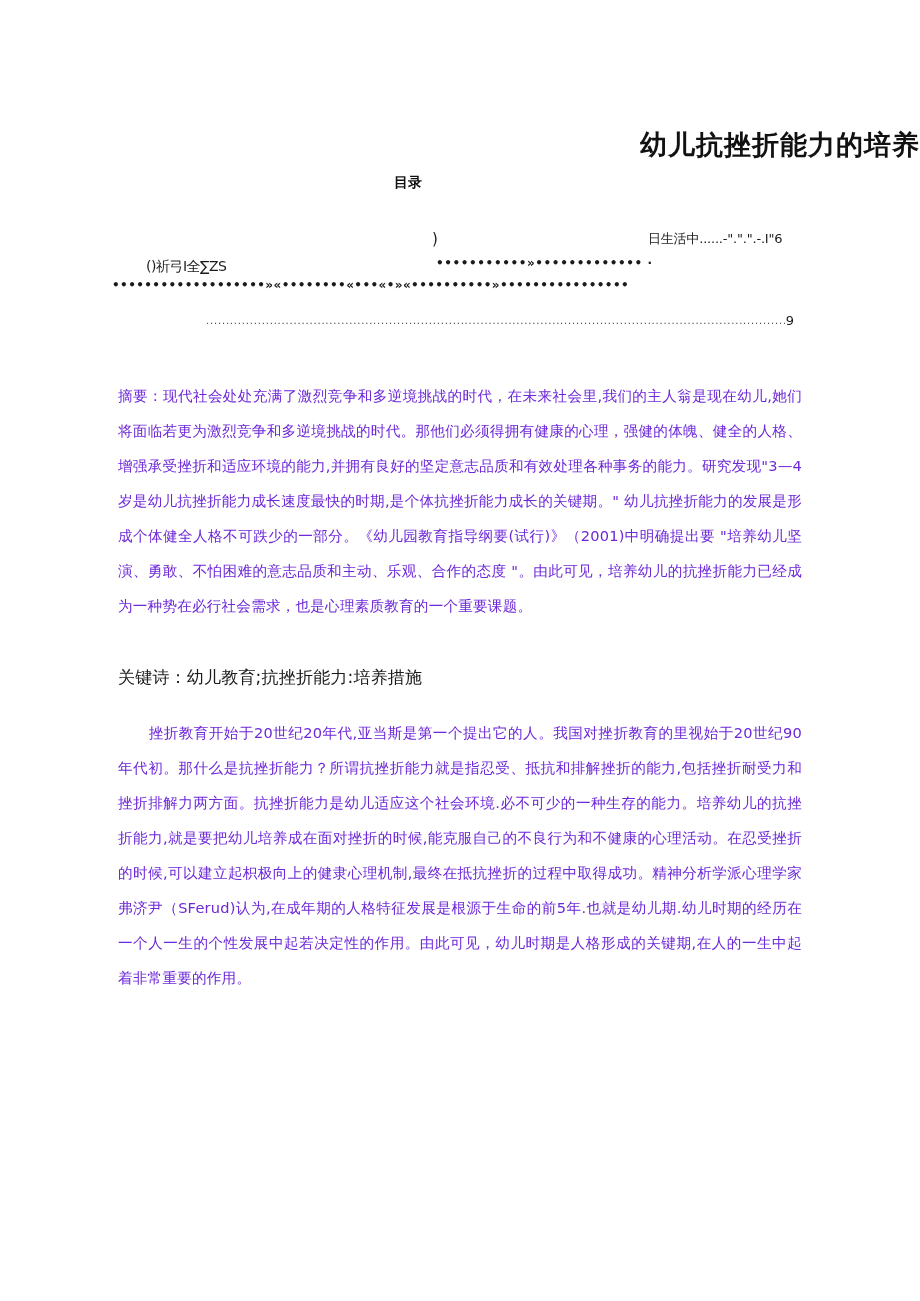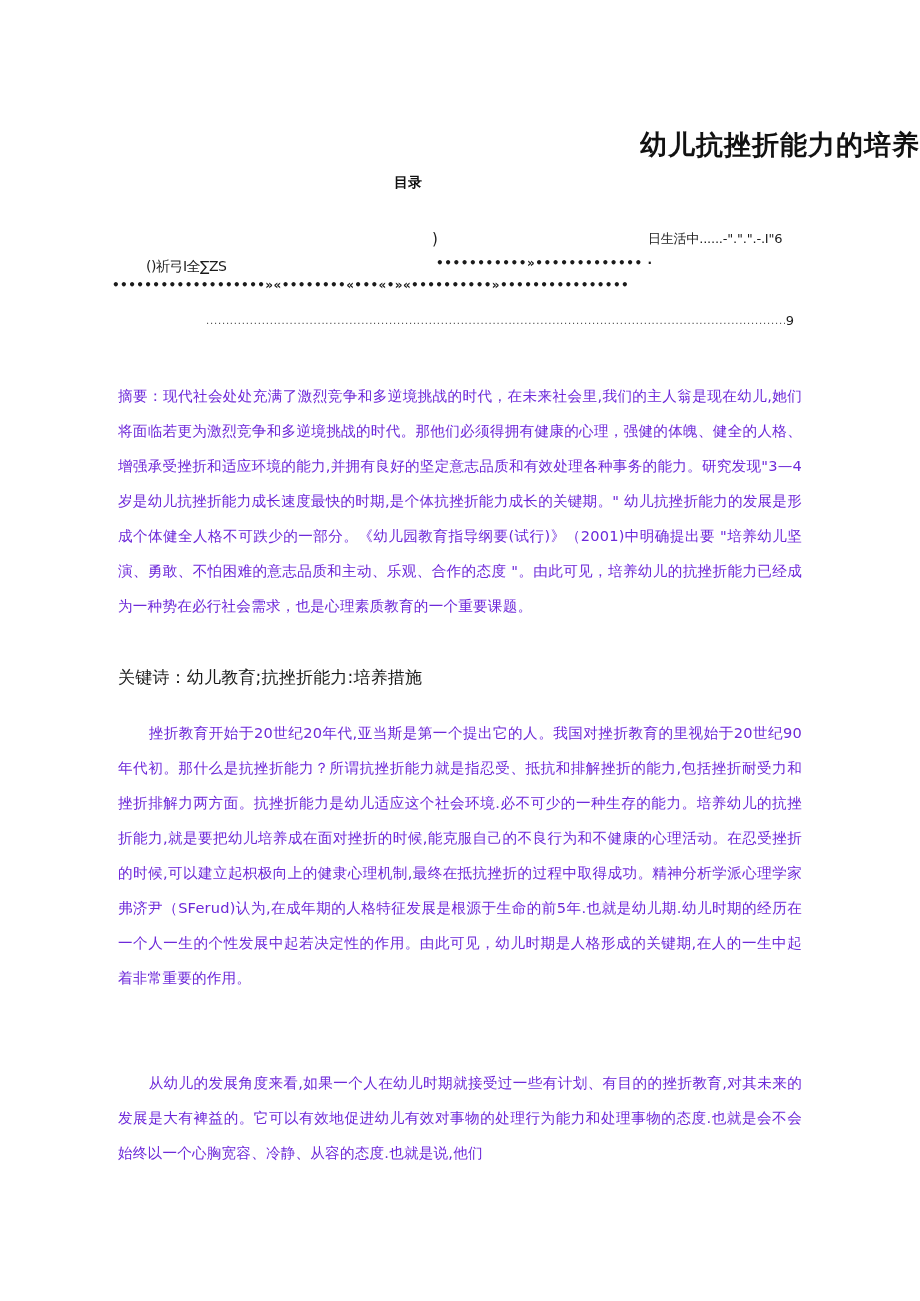--- a/index.html
+++ b/index.html
@@ -172,17 +172,14 @@
 
   <div class="body-block keywords-wrap">
     <p class="keywords">关键诗：幼儿教育;抗挫折能力:培养措施</p>
   </div>
 
   <div class="body-block intro-wrap">
     <p class="para indent">挫折教育开始于20世纪20年代,亚当斯是第一个提出它的人。我国对挫折教育的里视始于20世纪90年代初。那什么是抗挫折能力？所谓抗挫折能力就是指忍受、抵抗和排解挫折的能力,包括挫折耐受力和挫折排解力两方面。抗挫折能力是幼儿适应这个社会环境.必不可少的一种生存的能力。培养幼儿的抗挫折能力,就是要把幼儿培养成在面对挫折的时候,能克服自己的不良行为和不健康的心理活动。在忍受挫折的时候,可以建立起枳极向上的健隶心理机制,最终在抵抗挫折的过程中取得成功。精神分析学派心理学家弗济尹（SFerud)认为,在成年期的人格特征发展是根源于生命的前5年.也就是幼儿期.幼儿时期的经历在一个人一生的个性发展中起若决定性的作用。由此可见，幼儿时期是人格形成的关键期,在人的一生中起着非常重要的作用。</p>
   </div>
 
 
-  <div class="body-block sig-wrap">
-    <p class="para indent">从幼儿的发展角度来看,如果一个人在幼儿时期就接受过一些有计划、有目的的挫折教育,对其未来的发展是大有裨益的。它可以有效地促进幼儿有效对事物的处理行为能力和处理事物的态度.也就是会不会始终以一个心胸宽容、冷静、从容的态度.也就是说,他们</p>
-  </div>
 
 </div>
 
 </body></html>

